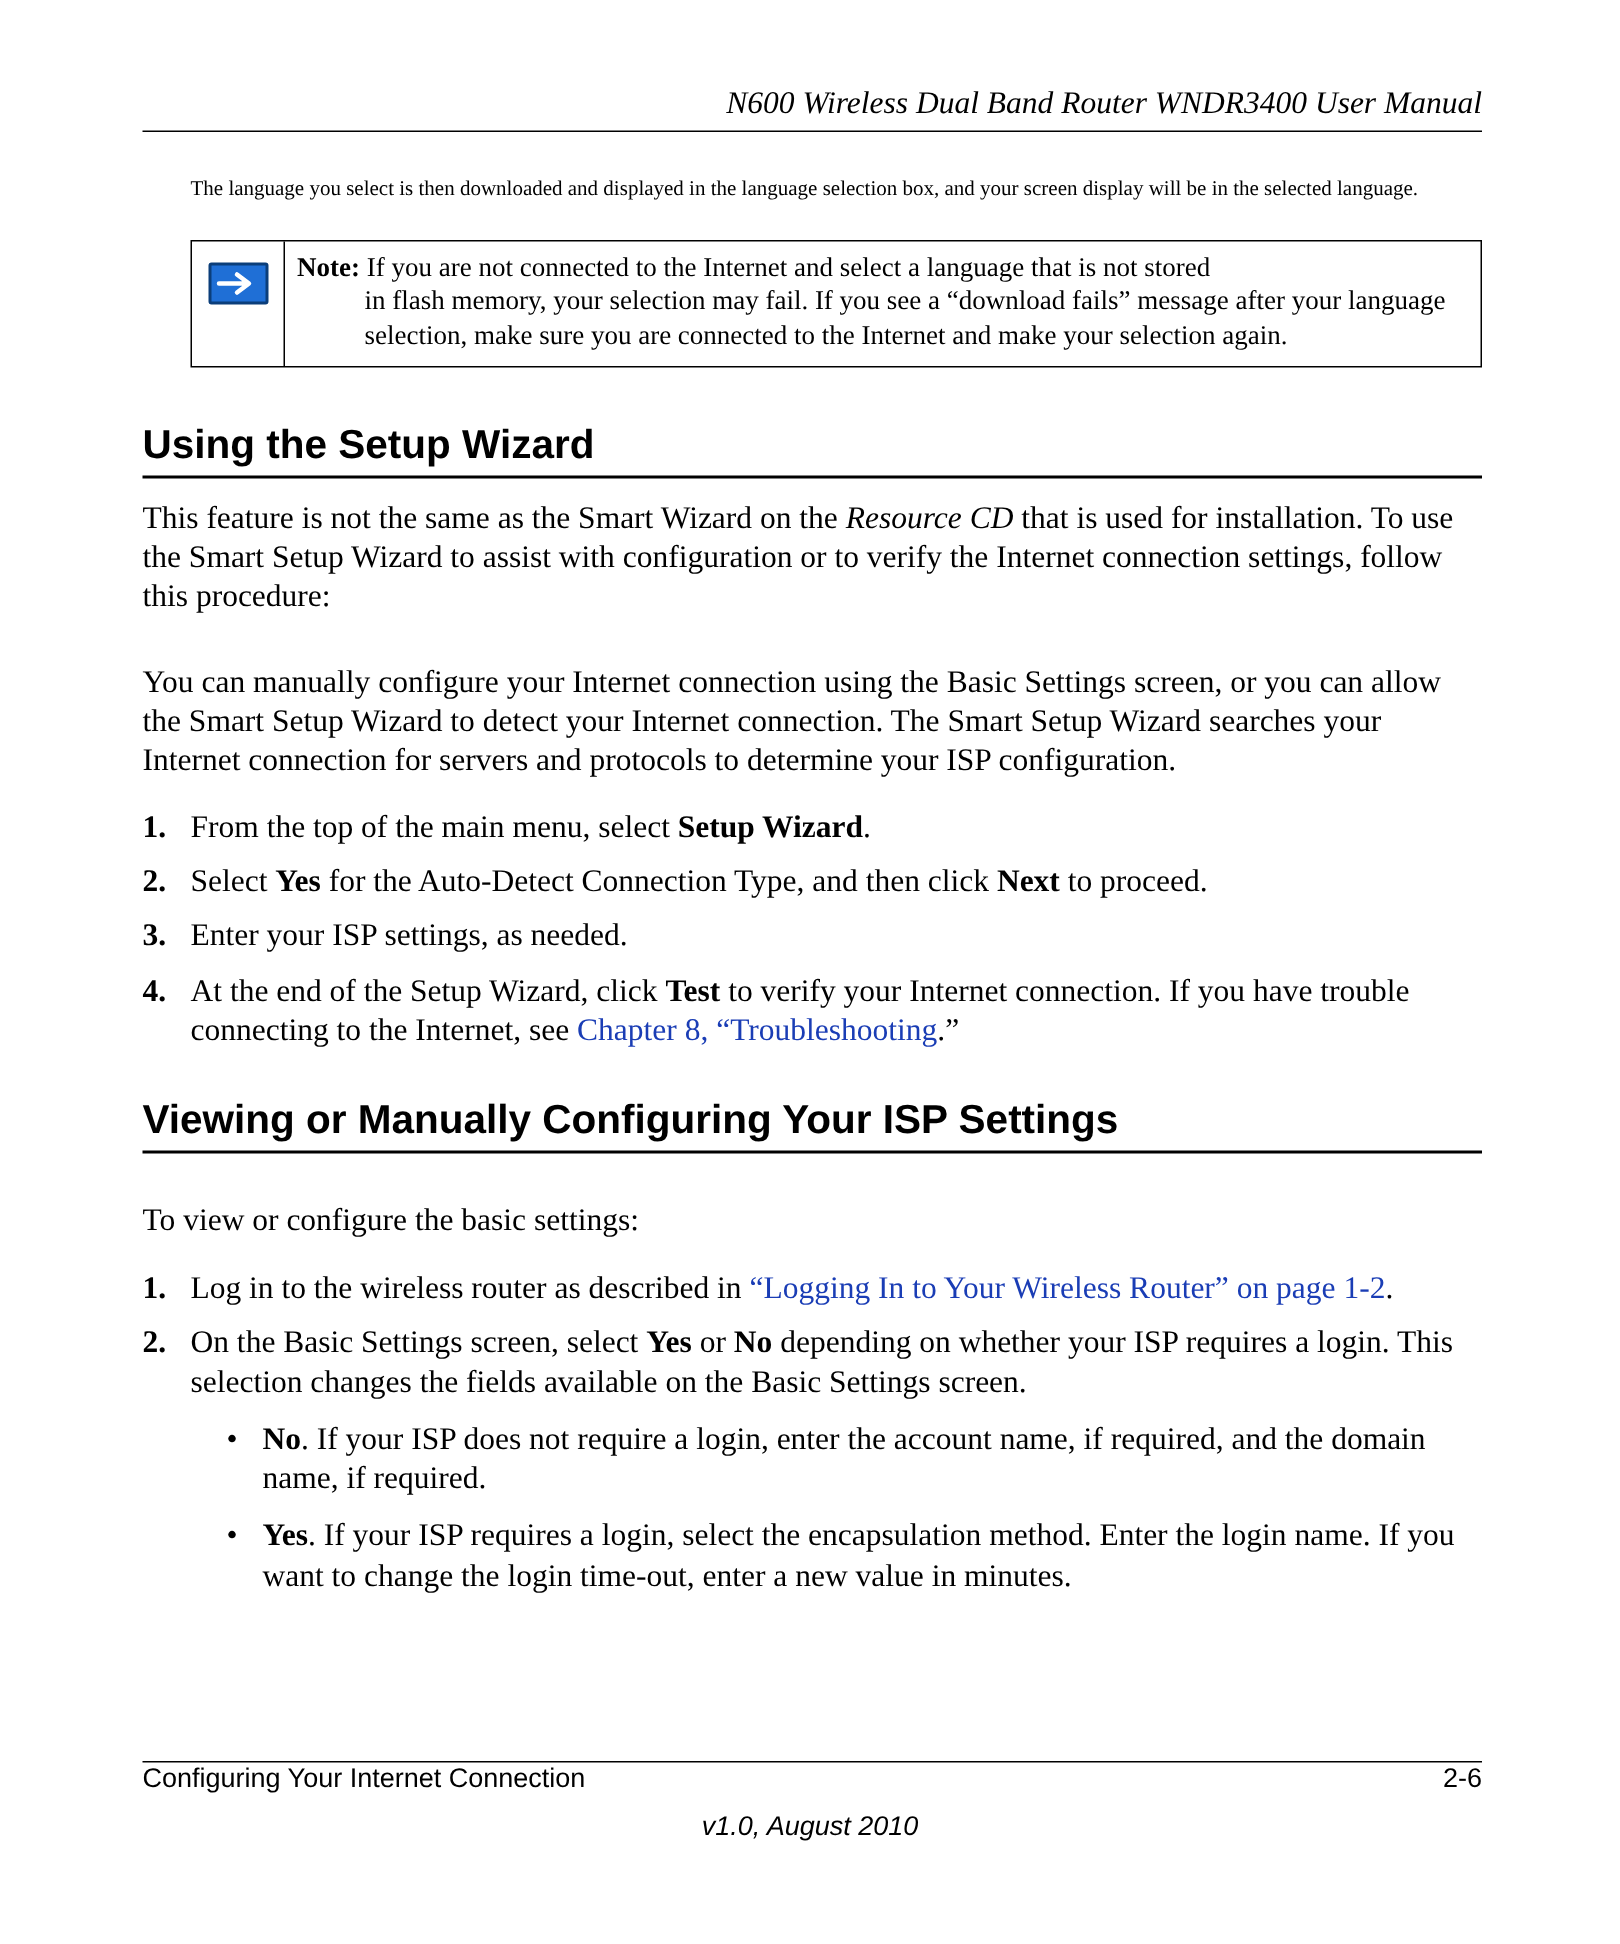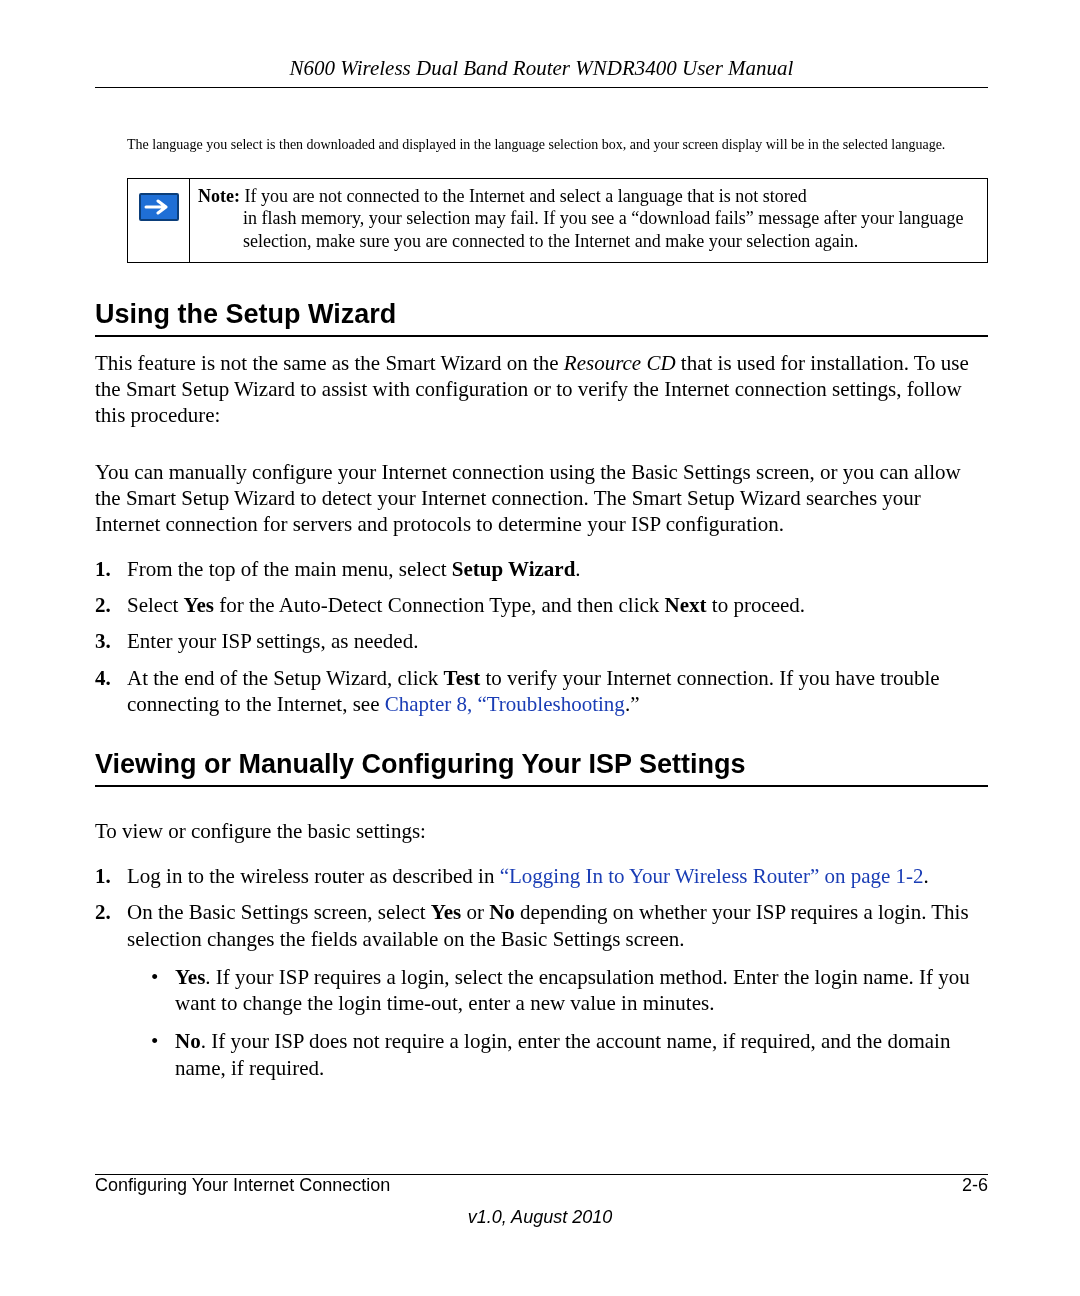--- a/index.html
+++ b/index.html
@@ -12,24 +12,24 @@
     height: 1296px;
     box-sizing: border-box;
     padding: 56px 92px 40px 95px;
     font-family: "Times New Roman", Times, serif;
     color: #000;
     position: relative;
   }
   .header {
     font-style: italic;
     font-size: 21px;
-    text-align: center;
+    text-align: right;
     padding-bottom: 6px;
     border-bottom: 1.5px solid #000;
-    margin-bottom: 48px;
+    margin-bottom: 30px;
   }
   .intro {
     font-size: 14px;
     line-height: 1.25;
     margin: 0 0 24px 32px;
   }
   .note-box {
     border: 1px solid #000;
     margin: 0 0 26px 32px;
     display: flex;
@@ -198,24 +198,24 @@
   <p class="body-para">To view or configure the basic settings:</p>
 
   <ol class="steps">
     <li>
       <span>Log in to the wireless router as described in </span><a class="xref">“Logging In to Your Wireless Router” on page 1-2</a><span>.</span>
     </li>
     <li>
       <span>On the Basic Settings screen, select </span><b>Yes</b><span> or </span><b>No</b><span> depending on whether your ISP requires a login. This selection changes the fields available on the Basic Settings screen.</span>
       <ul class="sub">
         <li>
-          <b>Yes</b><span>. If your ISP requires a login, select the encapsulation method. Enter the login name. If you want to change the login time-out, enter a new value in minutes.</span>
+          <b>No</b><span>. If your ISP does not require a login, enter the account name, if required, and the domain name, if required.</span>
         </li>
         <li>
-          <b>No</b><span>. If your ISP does not require a login, enter the account name, if required, and the domain name, if required.</span>
+          <b>Yes</b><span>. If your ISP requires a login, select the encapsulation method. Enter the login name. If you want to change the login time-out, enter a new value in minutes.</span>
         </li>
       </ul>
     </li>
   </ol>
 
   <div class="footer">
     <span>Configuring Your Internet Connection</span>
     <span>2-6</span>
   </div>
   <div class="version">v1.0, August 2010</div>

